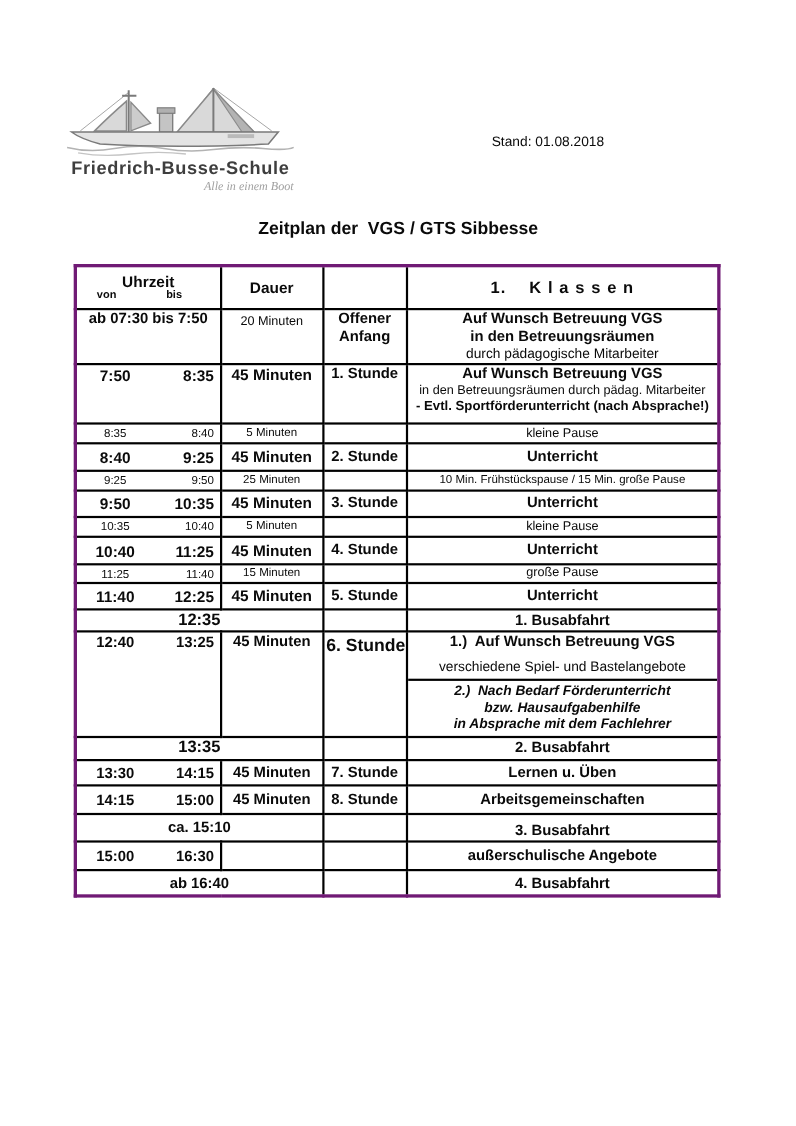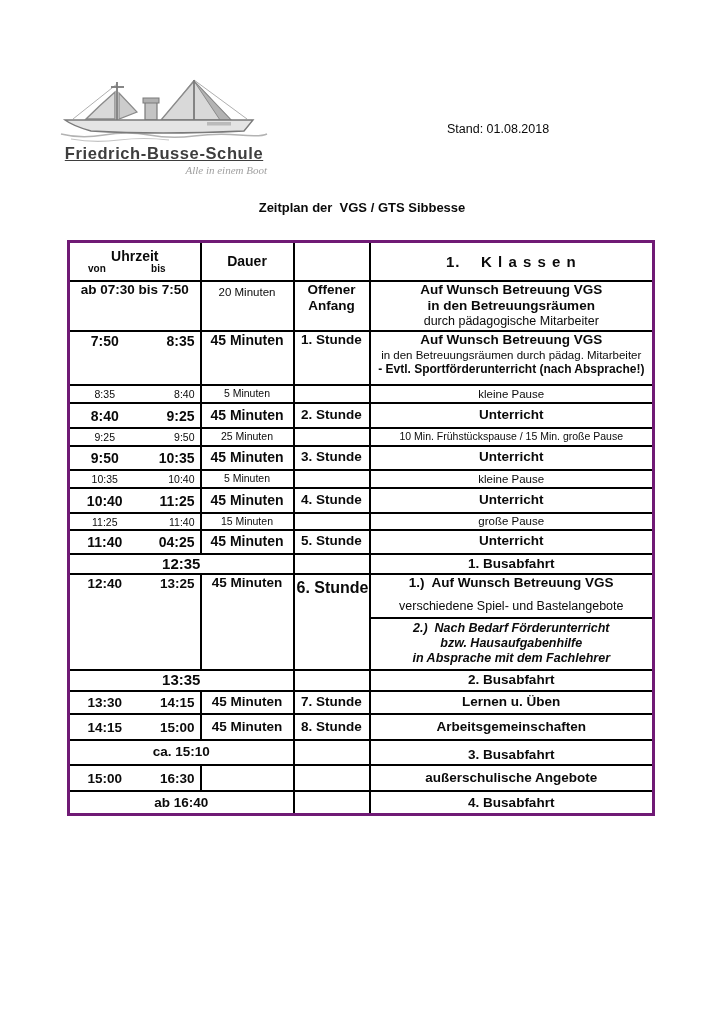--- a/index.html
+++ b/index.html
@@ -3,28 +3,28 @@
 <meta charset="utf-8">
 <style>
   html,body{margin:0;padding:0;background:#fff;}
   .page{position:relative;width:724px;height:1024px;background:#ffffff;
         font-family:"Liberation Sans",sans-serif;color:#0a0a0a;overflow:hidden;}
 
   
   .logo{position:absolute;left:55px;top:78px;width:218px;}
   .logo svg{display:block;margin:0 auto;}
   .school-name{font-size:16.5px;font-weight:bold;letter-spacing:.6px;color:#3e3e3e;
-               text-align:center;margin-top:2px;white-space:nowrap;text-decoration:underline;}
+               text-align:center;margin-top:2px;white-space:nowrap;}
   .slogan{font-family:"Liberation Serif",serif;font-style:italic;font-size:11px;
           color:#a0a0a0;text-align:right;padding-right:6px;margin-top:1px;}
 
   .stand{position:absolute;left:447px;top:122px;font-size:12.5px;}
 
   .title{position:absolute;left:0;top:200px;width:100%;text-align:center;
-         font-size:13px;font-weight:bold;white-space:pre;}
+         font-size:16px;font-weight:bold;white-space:pre;}
 
   
   .sched{position:absolute;left:67px;top:240px;width:587px;border-collapse:collapse;
          border:3px solid #701a75;table-layout:fixed;}
   .sched td{border:2px solid #000;padding:0 2px;text-align:center;
             vertical-align:middle;overflow:hidden;}
   .sched tr.va-top>td{vertical-align:top;}
 
   .ln{line-height:1.22;white-space:pre;}
   .s-b15{font-weight:bold;font-size:15px;}
@@ -245,21 +245,21 @@
           </td>
           <td></td>
           <td>
             <div class="ln s-r11">große Pause</div>
           </td>
         </tr>
         <tr style="height: 24px;">
           <td>
             <div class="t2 s-b14">
               <span class="von">11:40</span>
-              <span class="bis">04:25</span>
+              <span class="bis">12:25</span>
             </div>
           </td>
           <td>
             <div class="ln s-b14">45 Minuten</div>
           </td>
           <td>
             <div class="ln s-b13">5. Stunde</div>
           </td>
           <td>
             <div class="ln s-b13">Unterricht</div>

